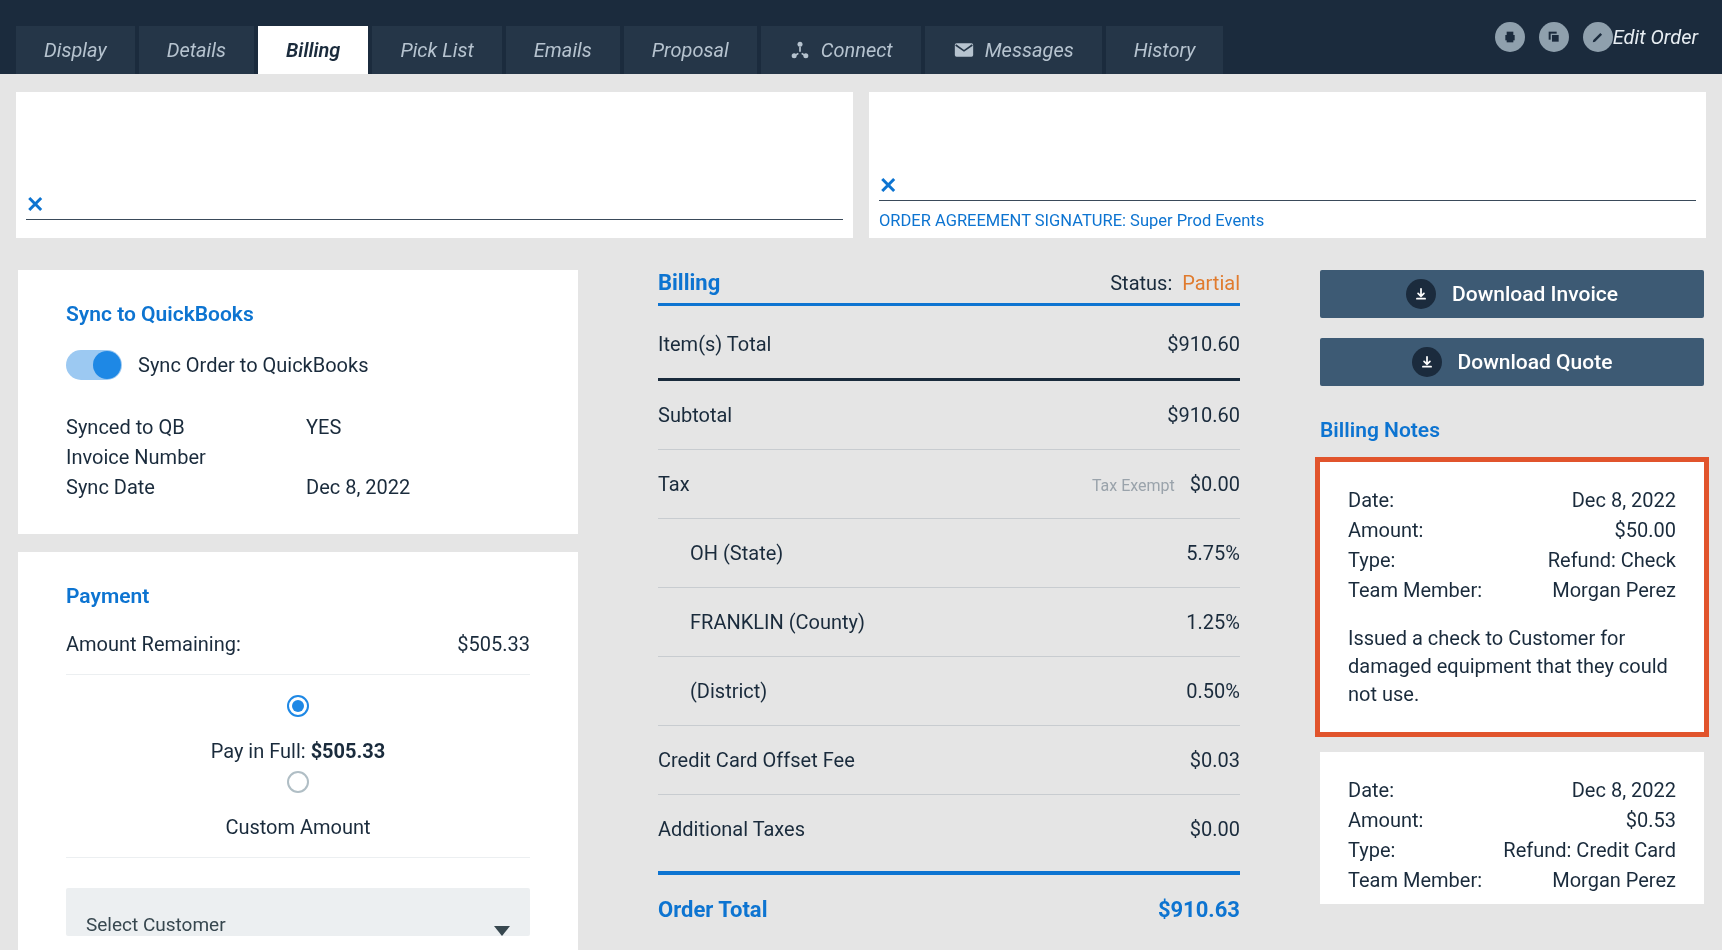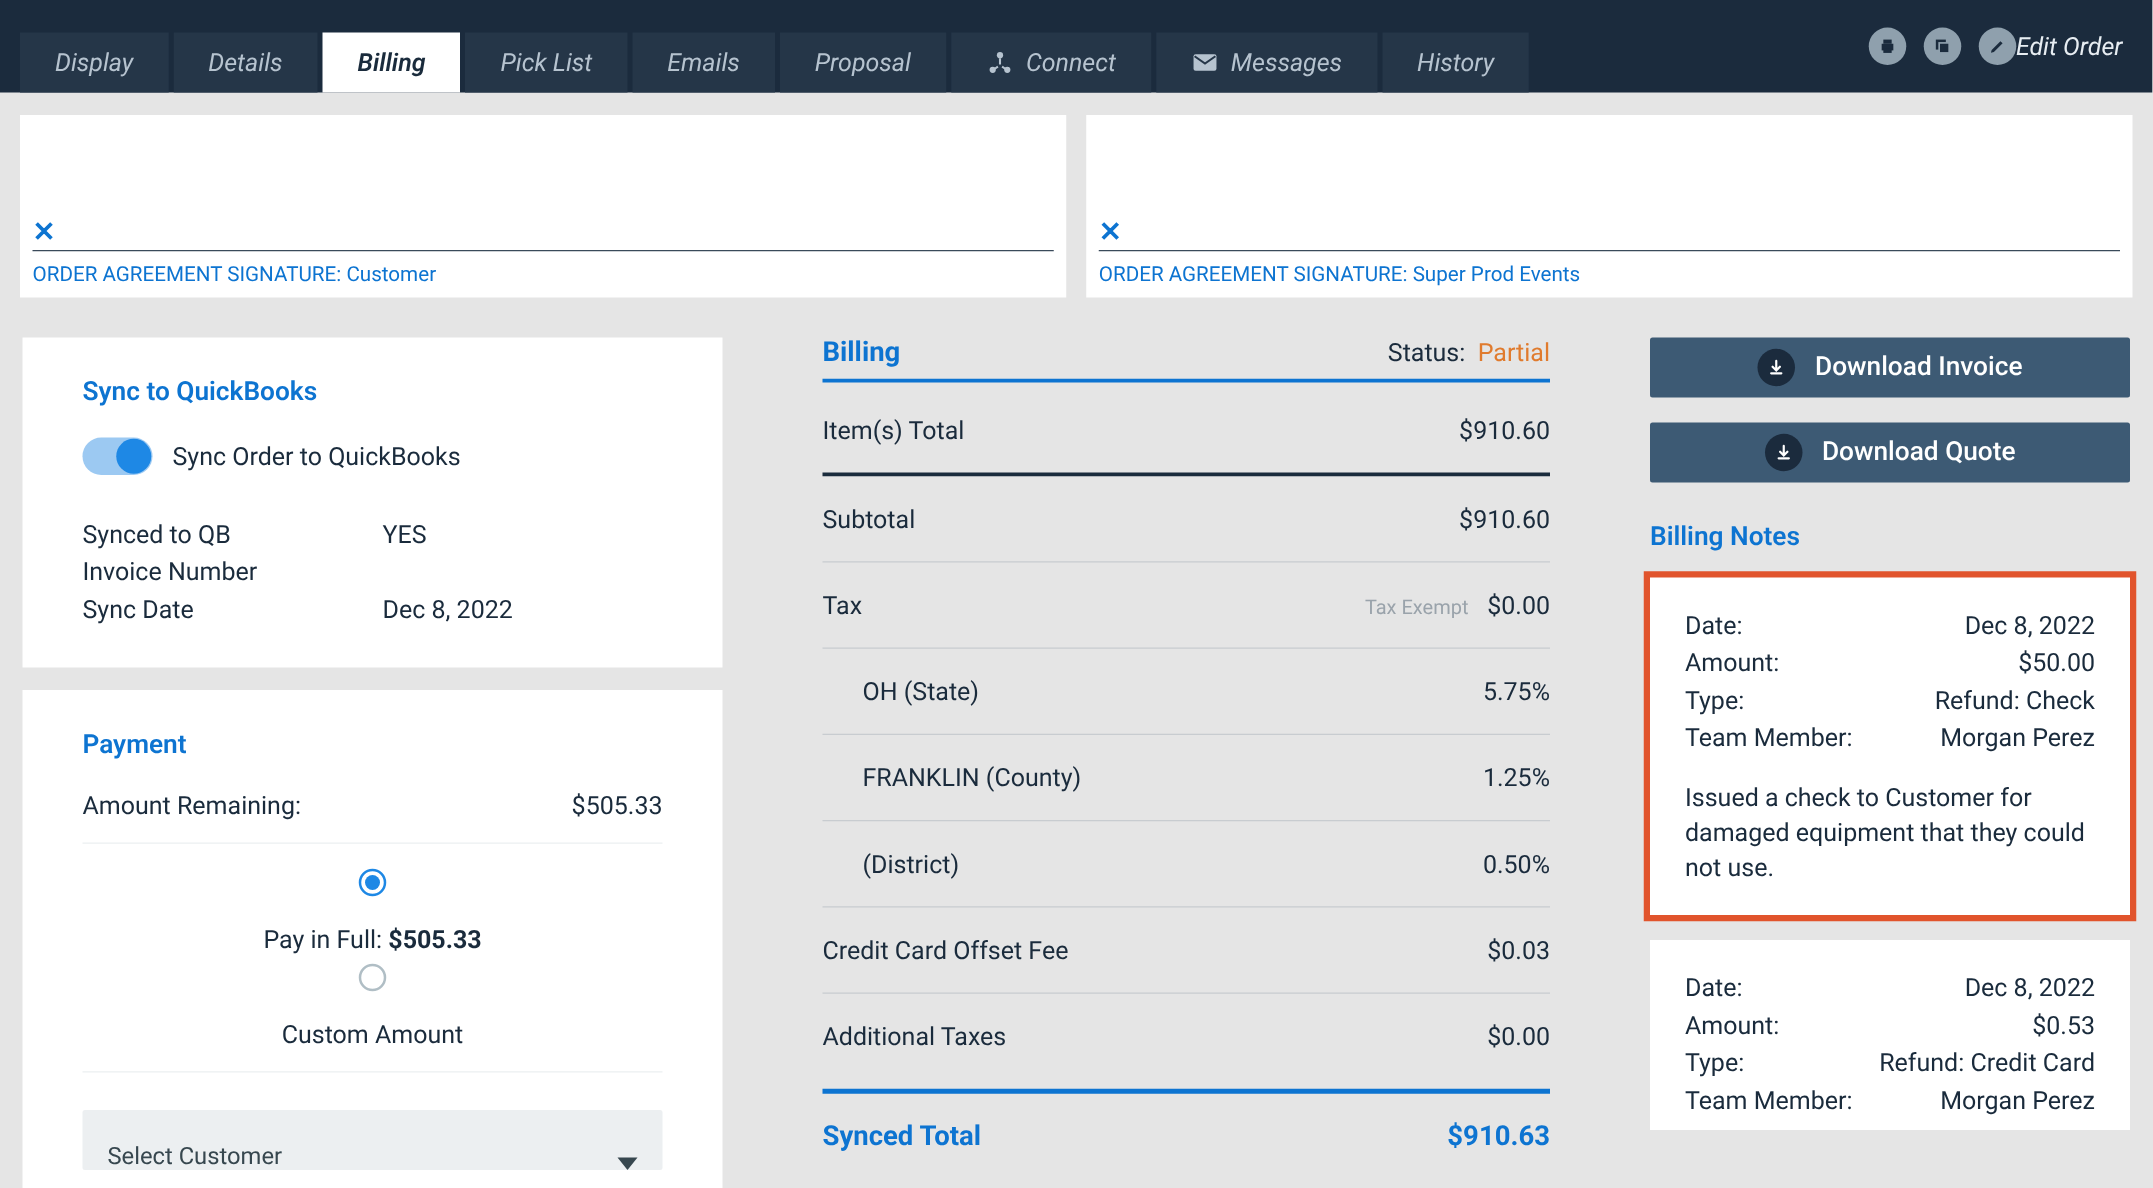--- a/index.html
+++ b/index.html
@@ -206,21 +206,20 @@
   </div>
 </div>
 
 <div class="content">
 
   <div class="sig-row">
     <div class="sig-card">
       <div class="sig-line">
         <span class="sig-x">✕</span>
       </div>
-      <div class="sig-label">ORDER AGREEMENT SIGNATURE: Customer</div>
     </div>
     <div class="sig-card">
       <div class="sig-line">
         <span class="sig-x">✕</span>
       </div>
       <div class="sig-label">ORDER AGREEMENT SIGNATURE: Super Prod Events</div>
     </div>
   </div>
 
   <div class="main-grid">
@@ -310,21 +309,21 @@
       </div>
       <div class="sum-row">
         <span>Credit Card Offset Fee</span>
         <span class="right">$0.03</span>
       </div>
       <div class="sum-row none">
         <span>Additional Taxes</span>
         <span class="right">$0.00</span>
       </div>
       <div class="order-total-row">
-        <span>Synced Total</span>
+        <span>Order Total</span>
         <span>$910.63</span>
       </div>
     </div>
 
     <div class="right-col">
       <div class="dl-btn">
         <span class="dl-icon">
           <svg width="14" height="14" viewBox="0 0 24 24">
               <path d="M12 3v12M7 11l5 5 5-5M5 20h14" stroke="#fff" stroke-width="3" fill="none" stroke-linecap="round"></path>
             </svg>

